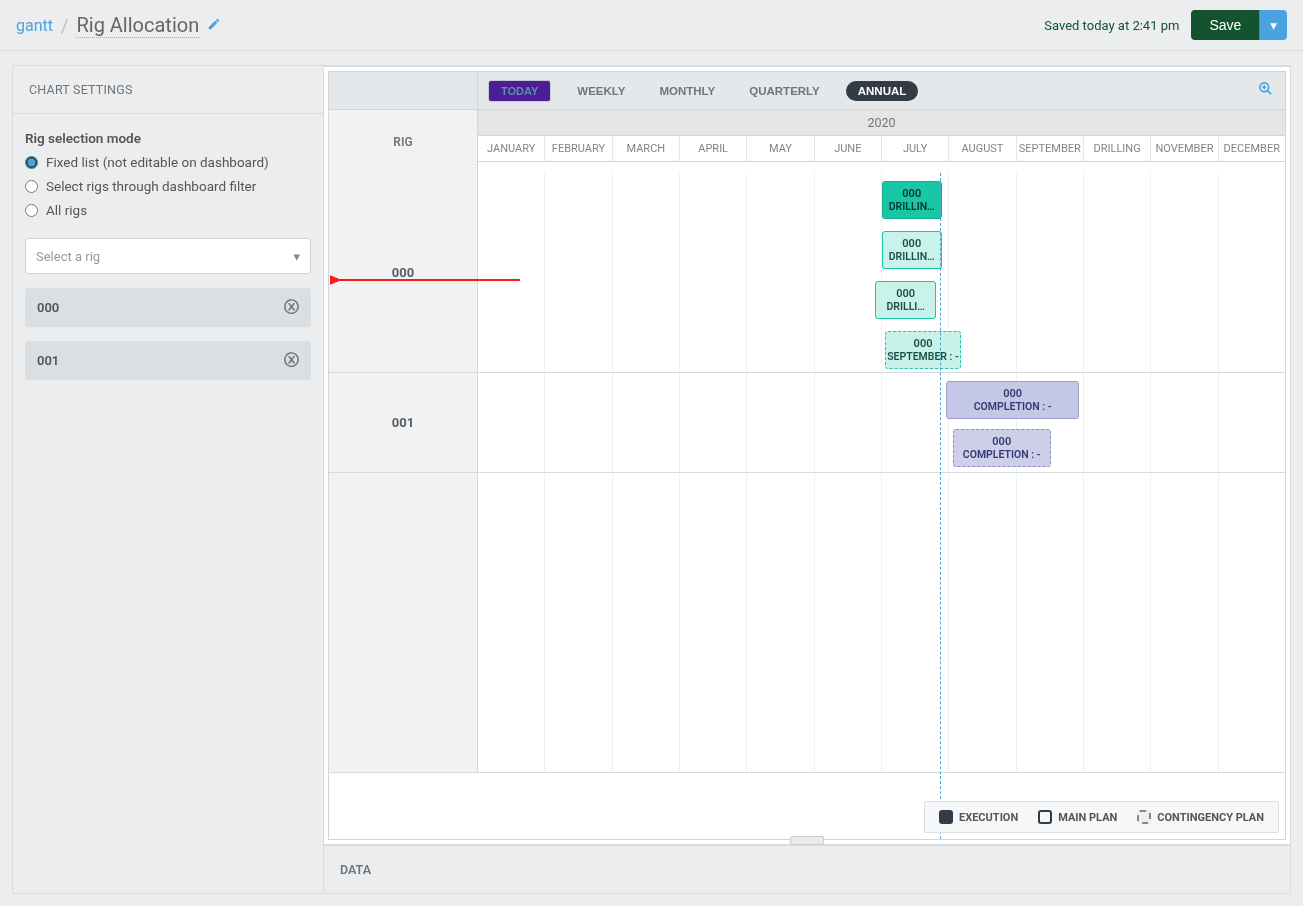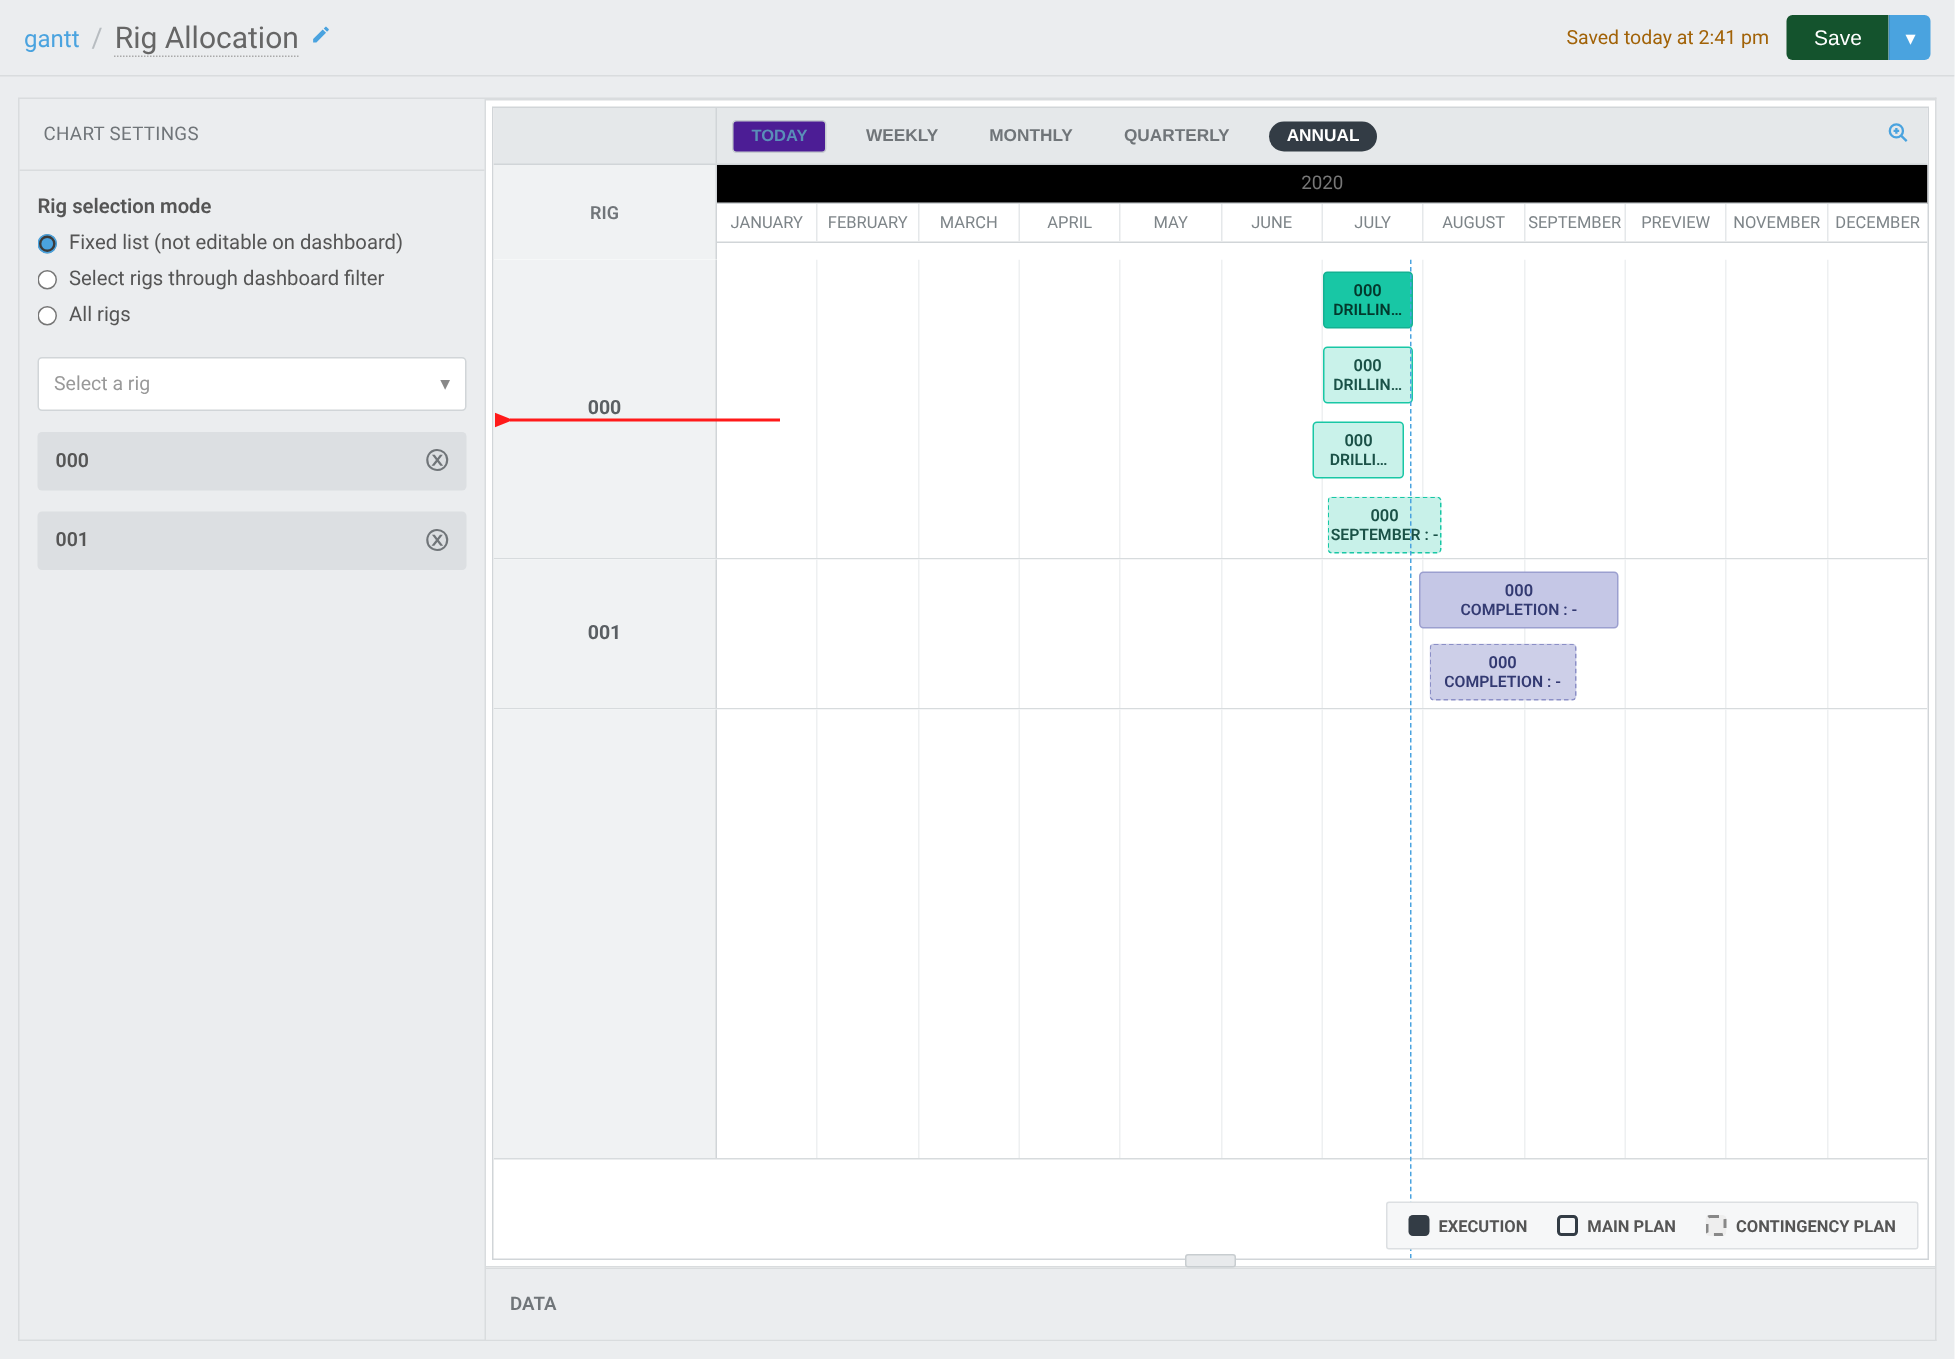--- a/index.html
+++ b/index.html
@@ -32,21 +32,21 @@
   .breadcrumb a { color: #4aa3df; text-decoration: none; font-size: 16px; }
   .breadcrumb .slash { color: #b7bcc0; }
   .breadcrumb .title {
     color: #666;
     font-size: 20px;
     border-bottom: 1px dotted #aaa;
     padding-bottom: 0;
   }
   .breadcrumb .edit-icon { color: #4aa3df; font-size: 14px; }
   .right-actions { display: flex; align-items: center; gap: 12px; }
-  .saved-text { color: #a16207; font-size: 13px; }
+  .saved-text { color: #14532d; font-size: 13px; }
   .save-group { display: flex; }
   .btn-save {
     background: #14532d; color: #fff; border: none;
     padding: 7px 18px; font-size: 14px;
     border-top-left-radius: 4px; border-bottom-left-radius: 4px;
   }
   .btn-save-dd {
     background: #4aa3df; color: #fff; border: none; border-left: 1px solid #3d92cc;
     padding: 7px 10px;
     border-top-right-radius: 4px; border-bottom-right-radius: 4px;
@@ -113,21 +113,21 @@
   .scale-btn {
     background: transparent; border: none; color: #707579;
     font-size: 11.5px; font-weight: 700; padding: 4px 8px; text-align: center;
   }
   .scale-btn.active {
     background: #333c45; color: #fff; border-radius: 10px; padding: 4px 12px;
   }
   .zoom-icon { margin-left: auto; margin-right: 12px; color: #4aa3df; font-size: 15px; }
 
   
-  .header-row { display: flex; border-bottom: 1px solid #d1d5d8; background: #000000; }
+  .header-row { display: flex; border-bottom: 1px solid #d1d5d8; background: #e5e5e5; }
   .rig-col {
     width: 149px; min-width:149px; border-right: 1px solid #d1d5d8;
     display:flex; align-items:center; justify-content:center;
     color:#707579; font-weight:600; font-size:12px; background:#f0f2f3;
   }
   .year-cell {
     flex:1; text-align:center; padding:5px 0; color:#777; font-size:12.5px;
   }
   .months-row { display:flex; border-bottom:1px solid #d1d5d8; }
   .months-cells { flex:1; display:flex; }
@@ -299,21 +299,21 @@
             <div class="months-cells" id="months-cells">
                   <div class="month-cell">JANUARY</div>
                   <div class="month-cell">FEBRUARY</div>
                   <div class="month-cell">MARCH</div>
                   <div class="month-cell">APRIL</div>
                   <div class="month-cell">MAY</div>
                   <div class="month-cell">JUNE</div>
                   <div class="month-cell">JULY</div>
                   <div class="month-cell">AUGUST</div>
                   <div class="month-cell">SEPTEMBER</div>
-                  <div class="month-cell">PREVIEW</div>
+                  <div class="month-cell">DRILLING</div>
                   <div class="month-cell">NOVEMBER</div>
                   <div class="month-cell">DECEMBER</div>
                 </div>
           </div>
         </div>
       </div>
 
       <div class="rows-area" id="rows-area">
 
       <div class="rigrow" style="height: 200px;">

